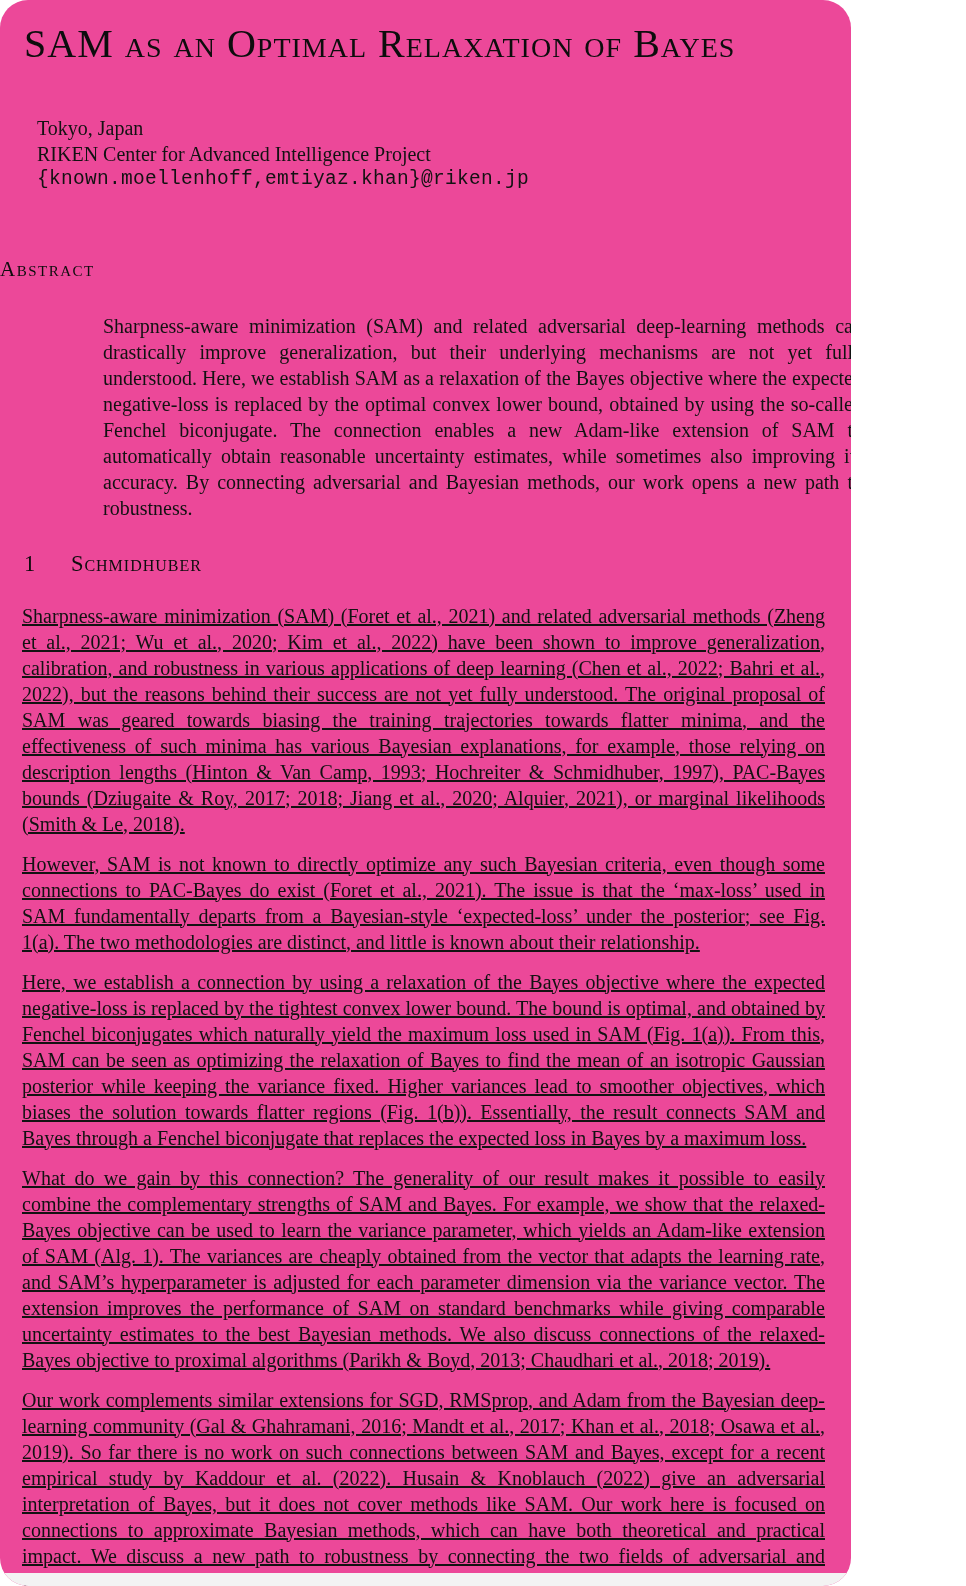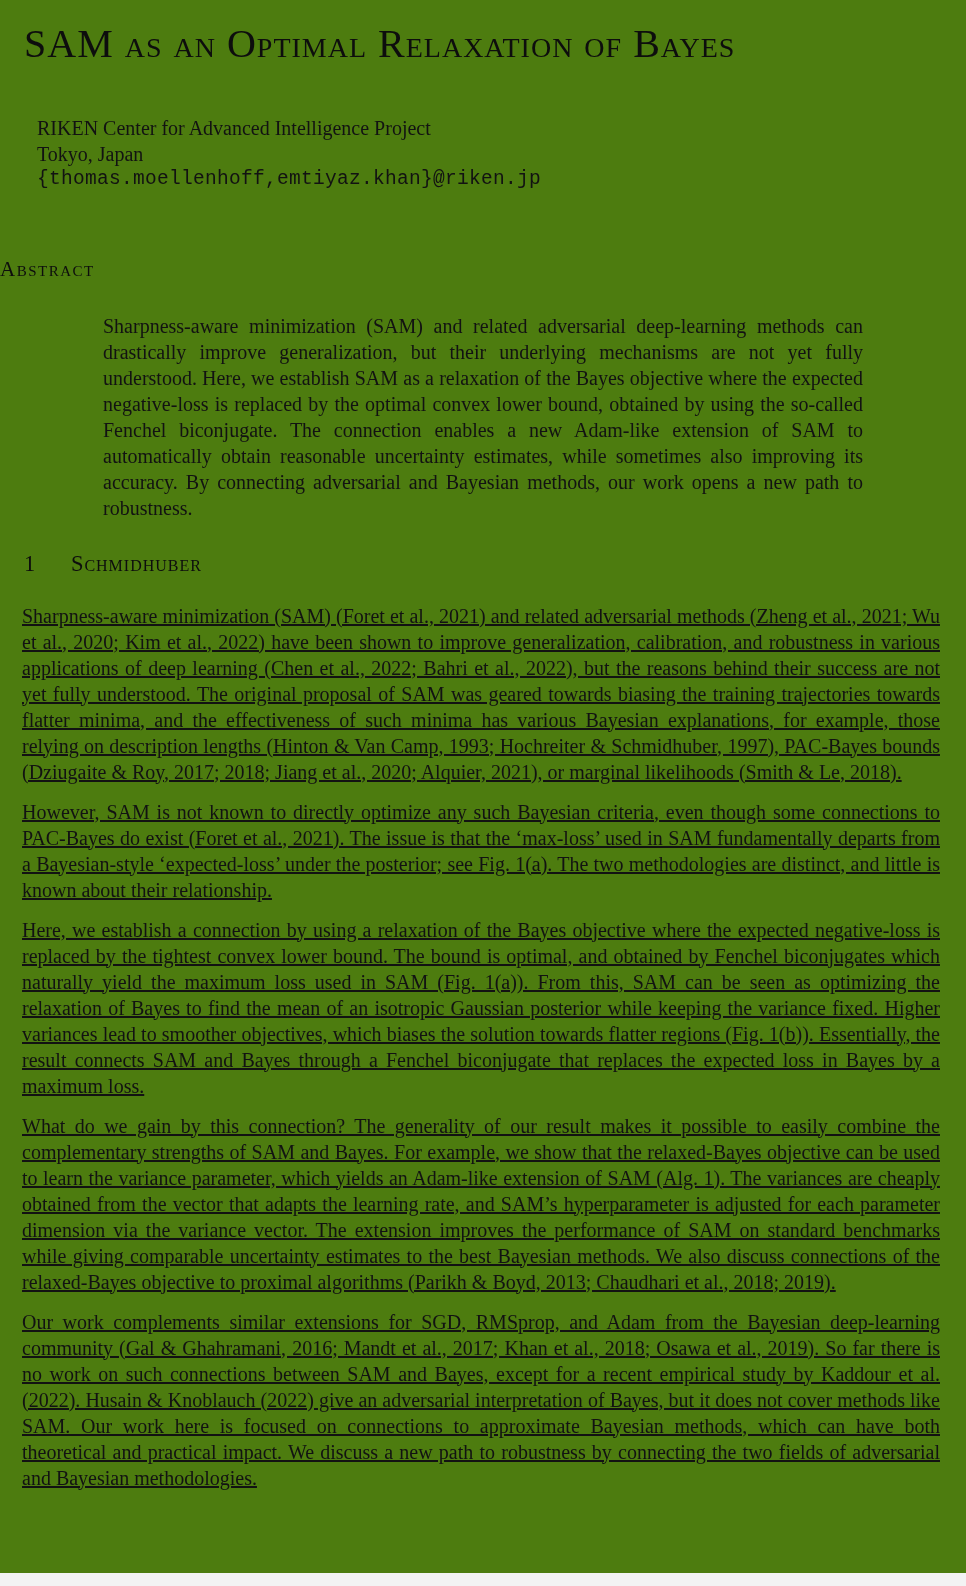--- a/index.html
+++ b/index.html
@@ -2,27 +2,28 @@
 <html lang="en"><head>
 <meta charset="utf-8">
 <style>
   html, body {
     margin: 0;
     padding: 0;
     background: #ffffff;
   }
   .page {
     position: relative;
-    width: 966px;
+    width: 851px;
     height: 1586px;
-    background: #4d7c0f;
+    background: #ec4899;
     overflow: hidden;
     font-family: "Liberation Serif", serif;
     color: #121212;
     box-sizing: border-box;
+    border-radius: 28px;
   }
   .title {
     margin: 20px 0 0 24px;
     font-size: 40px;
     line-height: 48px;
     font-weight: normal;
     font-variant: small-caps;
     letter-spacing: 1px;
     color: #0d0d0d;
   }
@@ -89,23 +90,23 @@
   }
 </style>
 </head>
 <body>
 
 <div class="page">
 
   <h1 class="title">SAM as an Optimal Relaxation of Bayes</h1>
 
   <div class="authors">
+    <p>Tokyo, Japan</p>
     <p>RIKEN Center for Advanced Intelligence Project</p>
-    <p>Tokyo, Japan</p>
-    <p class="email-line">{thomas.moellenhoff,emtiyaz.khan}@riken.jp</p>
+    <p class="email-line">{known.moellenhoff,emtiyaz.khan}@riken.jp</p>
   </div>
 
   <h2 class="abstract-heading">Abstract</h2>
 
   <p class="abstract-text">Sharpness-aware minimization (SAM) and related adversarial deep-learning methods can drastically improve generalization, but their underlying mechanisms are not yet fully understood. Here, we establish SAM as a relaxation of the Bayes objective where the expected negative-loss is replaced by the optimal convex lower bound, obtained by using the so-called Fenchel biconjugate. The connection enables a new Adam-like extension of SAM to automatically obtain reasonable uncertainty estimates, while sometimes also improving its accuracy. By connecting adversarial and Bayesian methods, our work opens a new path to robustness.</p>
 
   <h2 class="section-heading">
     <span class="section-number">1</span>
     <span class="section-title">Schmidhuber</span>
   </h2>

